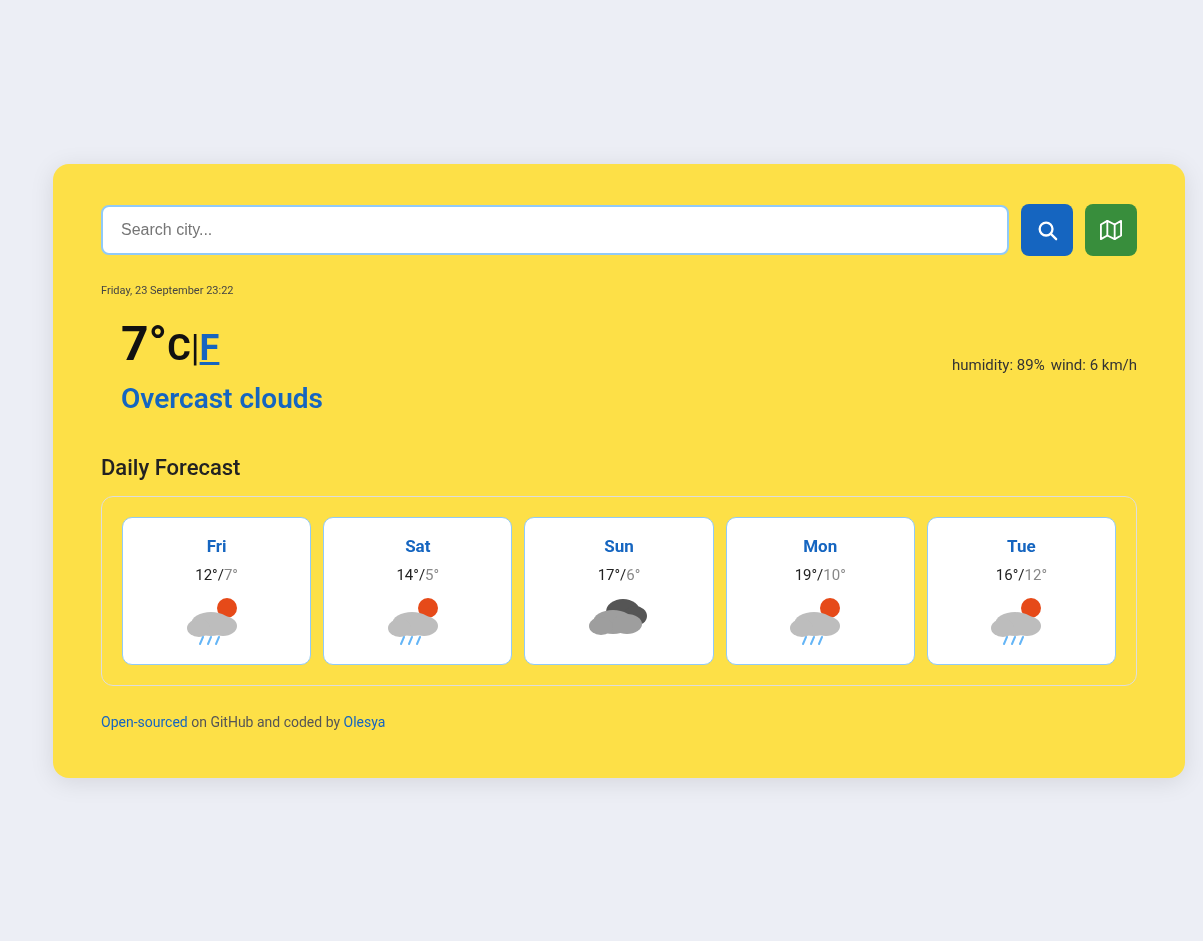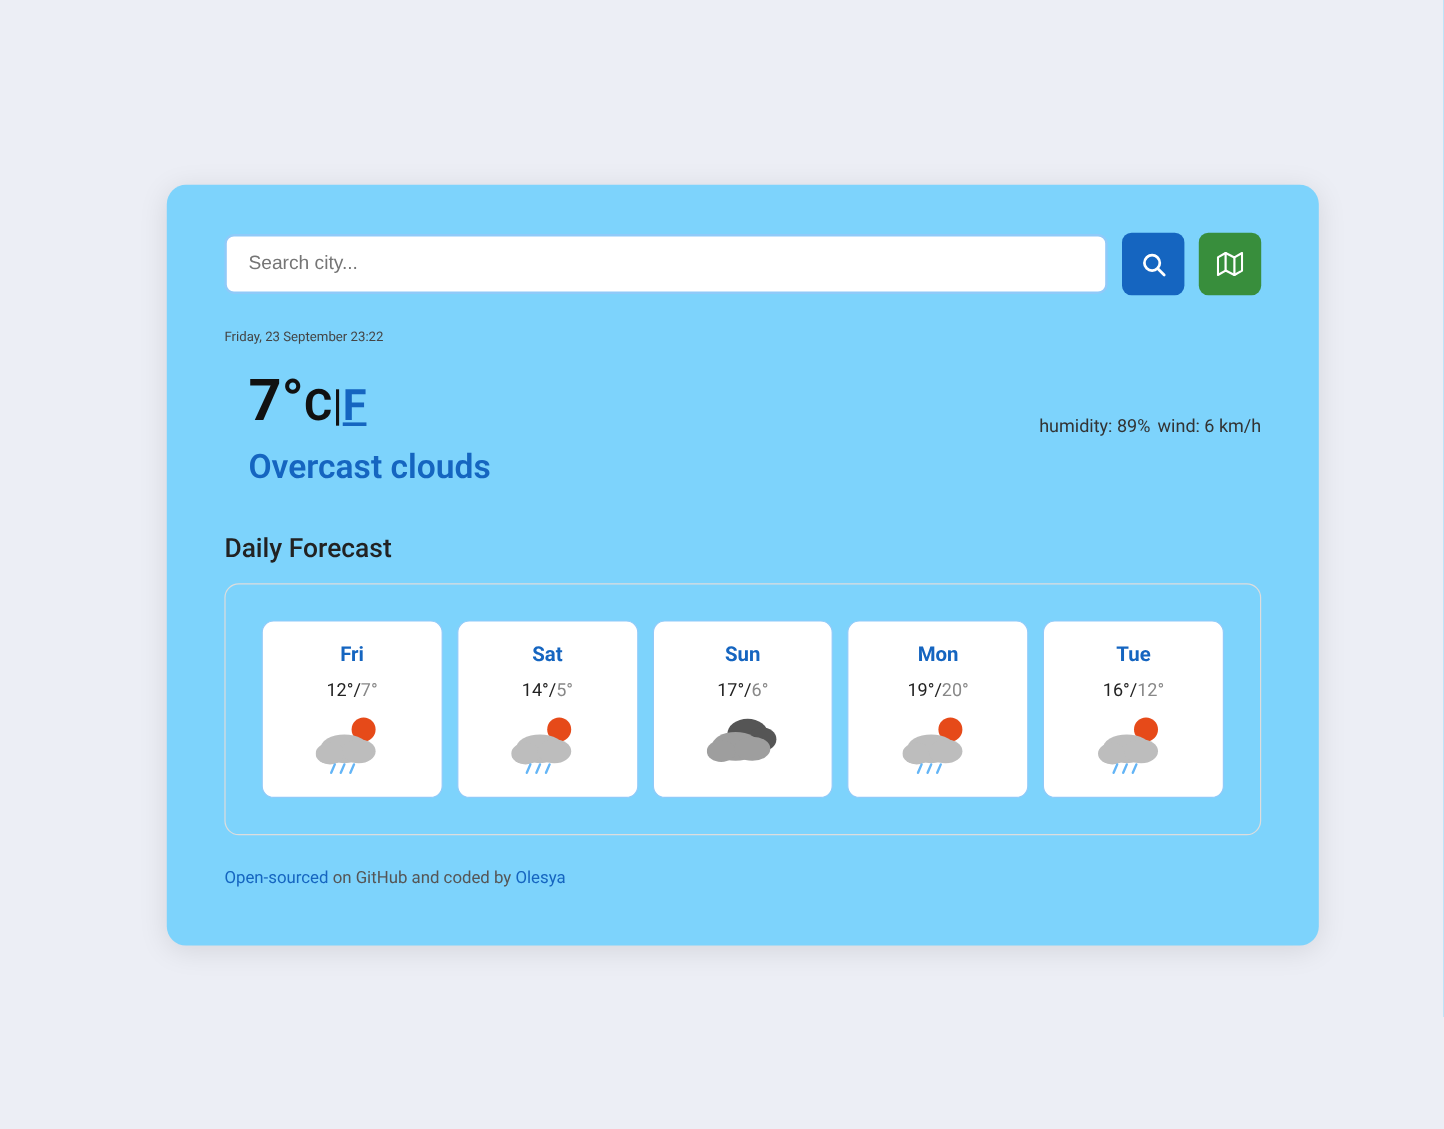--- a/index.html
+++ b/index.html
@@ -5,24 +5,24 @@
     * { box-sizing: border-box; margin: 0; padding: 0; }
     body {
       background: #eceef5;
       font-family: -apple-system, BlinkMacSystemFont, 'Segoe UI', Roboto, sans-serif;
       display: flex;
       justify-content: center;
       align-items: center;
       min-height: 100vh;
     }
     .card {
-      background: #7dd3fc;
+      background: #fde047;
       border-radius: 16px;
       box-shadow: 0 4px 24px rgba(0,0,0,0.10);
-      width: 960px;
+      width: 1132px;
       padding: 40px 48px 48px;
       margin-left: 35px;
     }
     
     .search-row {
       display: flex;
       gap: 12px;
       align-items: center;
       margin-bottom: 28px;
     }
@@ -146,21 +146,21 @@
     
     .section-title {
       font-size: 22px;
       font-weight: 500;
       color: #222;
       margin-bottom: 16px;
     }
     .forecast-outer {
       border: 1px solid #ddd;
       border-radius: 12px;
-      padding: 30px;
+      padding: 20px;
       margin-bottom: 28px;
     }
     .forecast-grid {
       display: flex;
       gap: 12px;
     }
     .forecast-card {
       flex: 1;
       border: 1.5px solid #90caf9;
       border-radius: 10px;
@@ -282,21 +282,21 @@
           <ellipse cx="46" cy="22" rx="12" ry="10" fill="#555"></ellipse>
           <ellipse cx="24" cy="28" rx="20" ry="12" fill="#9e9e9e"></ellipse>
           <ellipse cx="12" cy="32" rx="12" ry="9" fill="#9e9e9e"></ellipse>
           <ellipse cx="38" cy="30" rx="15" ry="10" fill="#9e9e9e"></ellipse>
         </svg>
       </div>
 
       <div class="forecast-card">
         <div class="forecast-day">Mon</div>
         <div class="forecast-temp">
-          <span>19°</span>/<span class="low">20°</span>
+          <span>19°</span>/<span class="low">10°</span>
         </div>
         <svg class="forecast-icon" xmlns="http://www.w3.org/2000/svg" viewBox="0 0 60 52">
           <circle cx="40" cy="14" r="10" fill="#e64a19"></circle>
           <ellipse cx="24" cy="30" rx="20" ry="12" fill="#bdbdbd"></ellipse>
           <ellipse cx="12" cy="34" rx="12" ry="9" fill="#bdbdbd"></ellipse>
           <ellipse cx="36" cy="32" rx="14" ry="10" fill="#bdbdbd"></ellipse>
           <line x1="16" y1="43" x2="13" y2="50" stroke="#64b5f6" stroke-width="2" stroke-linecap="round"></line>
           <line x1="24" y1="43" x2="21" y2="50" stroke="#64b5f6" stroke-width="2" stroke-linecap="round"></line>
           <line x1="32" y1="43" x2="29" y2="50" stroke="#64b5f6" stroke-width="2" stroke-linecap="round"></line>
         </svg>

